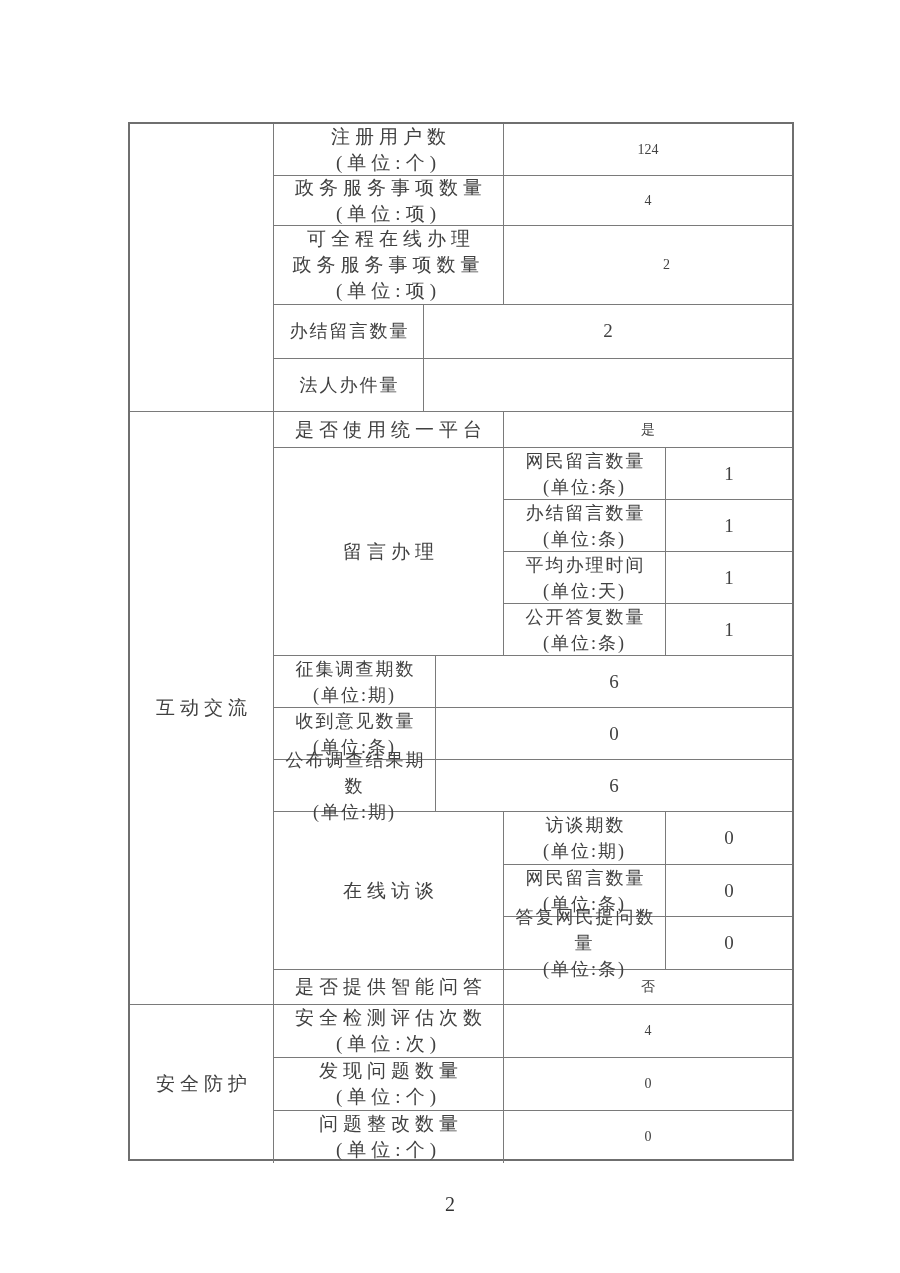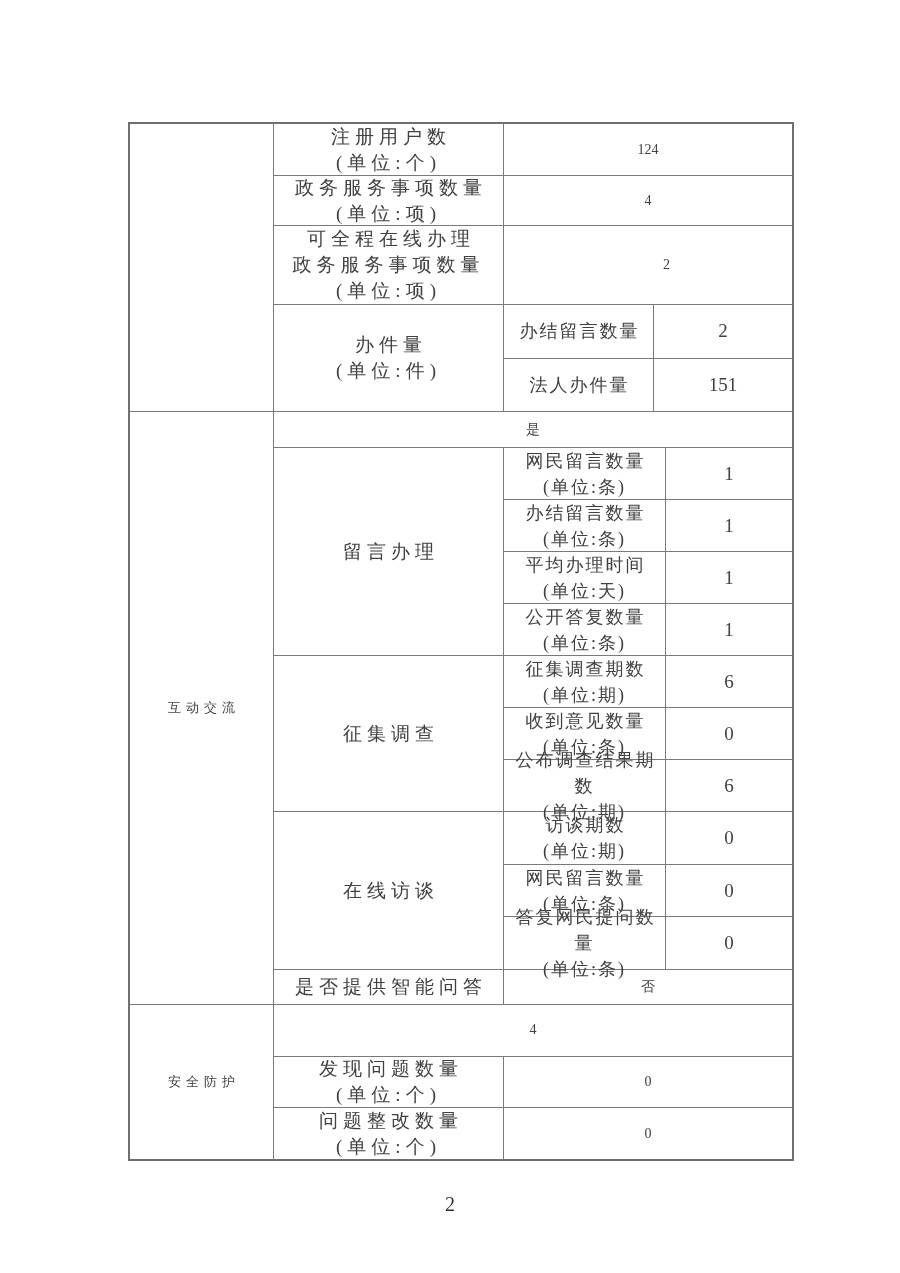--- a/index.html
+++ b/index.html
@@ -21,21 +21,21 @@
     display:flex;flex-direction:column;
     background:#fff;
   }
   .section{display:flex;box-sizing:border-box;}
   .section.bb{border-bottom:1.5px solid #7a7a7a;}
   .cat{
     width:144px;flex:0 0 144px;
     border-right:1.5px solid #7a7a7a;
     display:flex;align-items:center;justify-content:center;
     box-sizing:border-box;
-    font-size:13px;letter-spacing:5px;text-indent:5px;
+    font-size:19px;letter-spacing:5px;text-indent:5px;
   }
   .body{flex:1;display:flex;flex-direction:column;min-width:0;}
   .row{display:flex;box-sizing:border-box;min-height:0;}
   .row.bb{border-bottom:1.5px solid #7a7a7a;}
   .cell{
     display:flex;align-items:center;justify-content:center;
     box-sizing:border-box;text-align:center;
     white-space:pre-line;
     min-width:0;min-height:0;
   }
@@ -89,40 +89,38 @@
 (单位:项)</div>
           <div class="cell val">4</div>
         </div>
         <div class="row h79 bb">
           <div class="cell lbl">可全程在线办理
 政务服务事项数量
 (单位:项)</div>
           <div class="cell val">2</div>
         </div>
         <div class="row grow">
-          <div class="cell lbl">办件量
-(单位:件)</div>
           <div class="subs">
             <div class="subrow bb">
               <div class="cell sublbl wa">办结留言数量</div>
               <div class="cell subval">2</div>
             </div>
             <div class="subrow">
               <div class="cell sublbl wa">法人办件量</div>
-              <div class="cell subval">151</div>
             </div>
           </div>
         </div>
       </div>
     </div>
 
     <div class="section secB bb">
       <div class="cat">互动交流</div>
       <div class="body">
         <div class="row h36 bb">
+          <div class="cell lbl">是否使用统一平台</div>
           <div class="cell val">是</div>
         </div>
 
         <div class="row h208 bb">
           <div class="cell lbl">留言办理</div>
           <div class="subs">
             <div class="subrow bb">
               <div class="cell sublbl wb">网民留言数量
 (单位:条)</div>
               <div class="cell subval">1</div>
@@ -139,21 +137,20 @@
             </div>
             <div class="subrow">
               <div class="cell sublbl wb">公开答复数量
 (单位:条)</div>
               <div class="cell subval">1</div>
             </div>
           </div>
         </div>
 
         <div class="row h156 bb">
-          <div class="cell lbl">征集调查</div>
           <div class="subs">
             <div class="subrow bb">
               <div class="cell sublbl wb">征集调查期数
 (单位:期)</div>
               <div class="cell subval">6</div>
             </div>
             <div class="subrow bb">
               <div class="cell sublbl wb">收到意见数量
 (单位:条)</div>
               <div class="cell subval">0</div>
@@ -191,20 +188,22 @@
           <div class="cell lbl">是否提供智能问答</div>
           <div class="cell val">否</div>
         </div>
       </div>
     </div>
 
     <div class="section secC">
       <div class="cat">安全防护</div>
       <div class="body">
         <div class="row grow bb">
+          <div class="cell lbl">安全检测评估次数
+(单位:次)</div>
           <div class="cell val">4</div>
         </div>
         <div class="row grow bb">
           <div class="cell lbl">发现问题数量
 (单位:个)</div>
           <div class="cell val">0</div>
         </div>
         <div class="row grow">
           <div class="cell lbl">问题整改数量
 (单位:个)</div>

